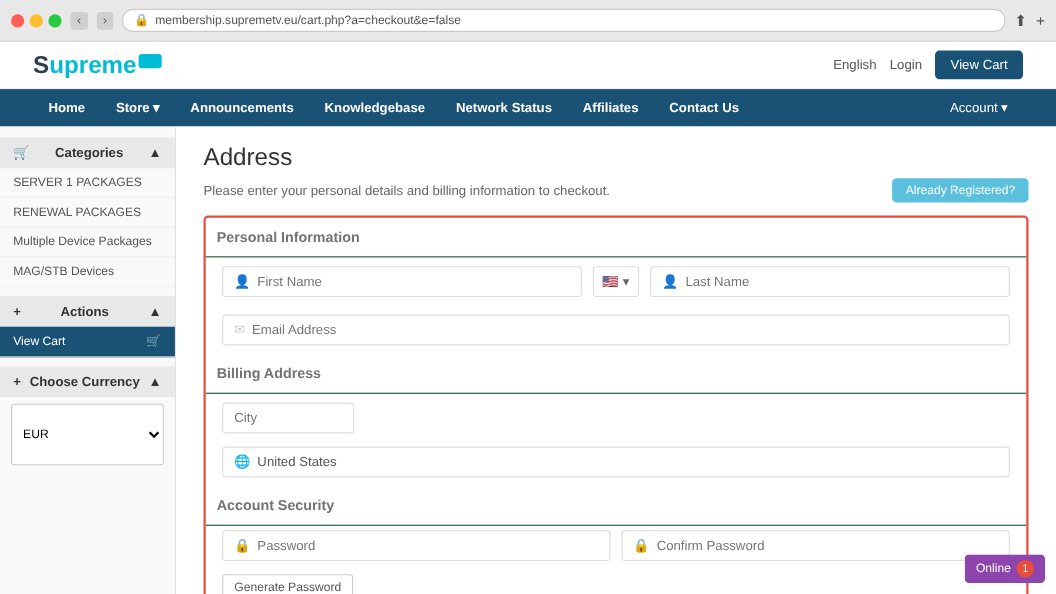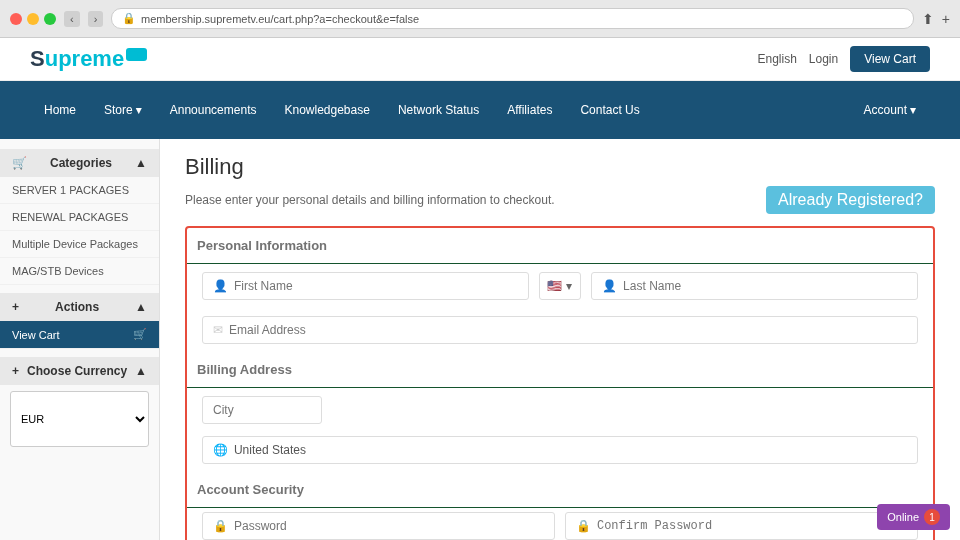--- a/index.html
+++ b/index.html
@@ -65,26 +65,27 @@
     .main-nav {
       background: #1a5276;
       display: flex;
       align-items: center;
       justify-content: space-between;
       padding: 0 30px;
     }
     .nav-left { display: flex; }
     .nav-item {
       color: white;
-      padding: 22px 14px;
+      padding: 10px 14px;
       font-size: 12px;
       cursor: pointer;
       display: flex;
       align-items: center;
       gap: 3px;
+      font-weight: bold;
     }
     .nav-right { display: flex; }
     .nav-account { color: white; padding: 10px 14px; font-size: 12px; cursor: pointer; display: flex; align-items: center; gap: 3px; }
 
     
     .page-layout {
       display: flex;
       min-height: 400px;
     }
 
@@ -150,21 +151,21 @@
       display: flex;
       align-items: center;
       justify-content: space-between;
     }
     .already-registered-btn {
       background: #5bc0de;
       color: white;
       border: none;
       padding: 5px 12px;
       border-radius: 4px;
-      font-size: 16px;
+      font-size: 11px;
       cursor: pointer;
     }
 
     
     .checkout-form {
       border: 2px solid #e74c3c;
       border-radius: 4px;
       padding: 0;
       background: white;
       margin-bottom: 15px;
@@ -383,21 +384,21 @@
       <span>+</span>
       <span>Choose Currency</span>
       <span>▲</span>
     </div>
     <select class="currency-select">
       <option>EUR</option>
     </select>
   </aside>
 
   <main class="main-content">
-    <h1 class="page-title">Billing</h1>
+    <h1 class="page-title">Address</h1>
     <div class="page-subtitle">
       <span>Please enter your personal details and billing information to checkout.</span>
       <button class="already-registered-btn">Already Registered?</button>
     </div>
 
     <div class="checkout-form">
 
       
       <div class="form-section-title">Personal Information</div>
 
@@ -440,21 +441,21 @@
       <div class="form-section-title">Account Security</div>
 
       <div class="password-row">
         <div class="password-fields">
           <div class="password-input">
             <span class="form-input-icon">🔒</span>
             <input type="password" style="border: none; outline: none; width: 100%; font-size: 12px; color: rgb(153, 153, 153);" placeholder="Password">
           </div>
           <div class="password-input">
             <span class="form-input-icon">🔒</span>
-            <input type="password" style="border: none; outline: none; width: 100%; font-size: 12px; color: #0c4a6e; font-family: Liberation Mono, monospace;" placeholder="Confirm Password">
+            <input type="password" style="border: none; outline: none; width: 100%; font-size: 12px; color: #0c4a6e;" placeholder="Confirm Password">
           </div>
         </div>
       </div>
 
       <button class="generate-btn">Generate Password</button>
 
       
     </div>
 
   </main>

